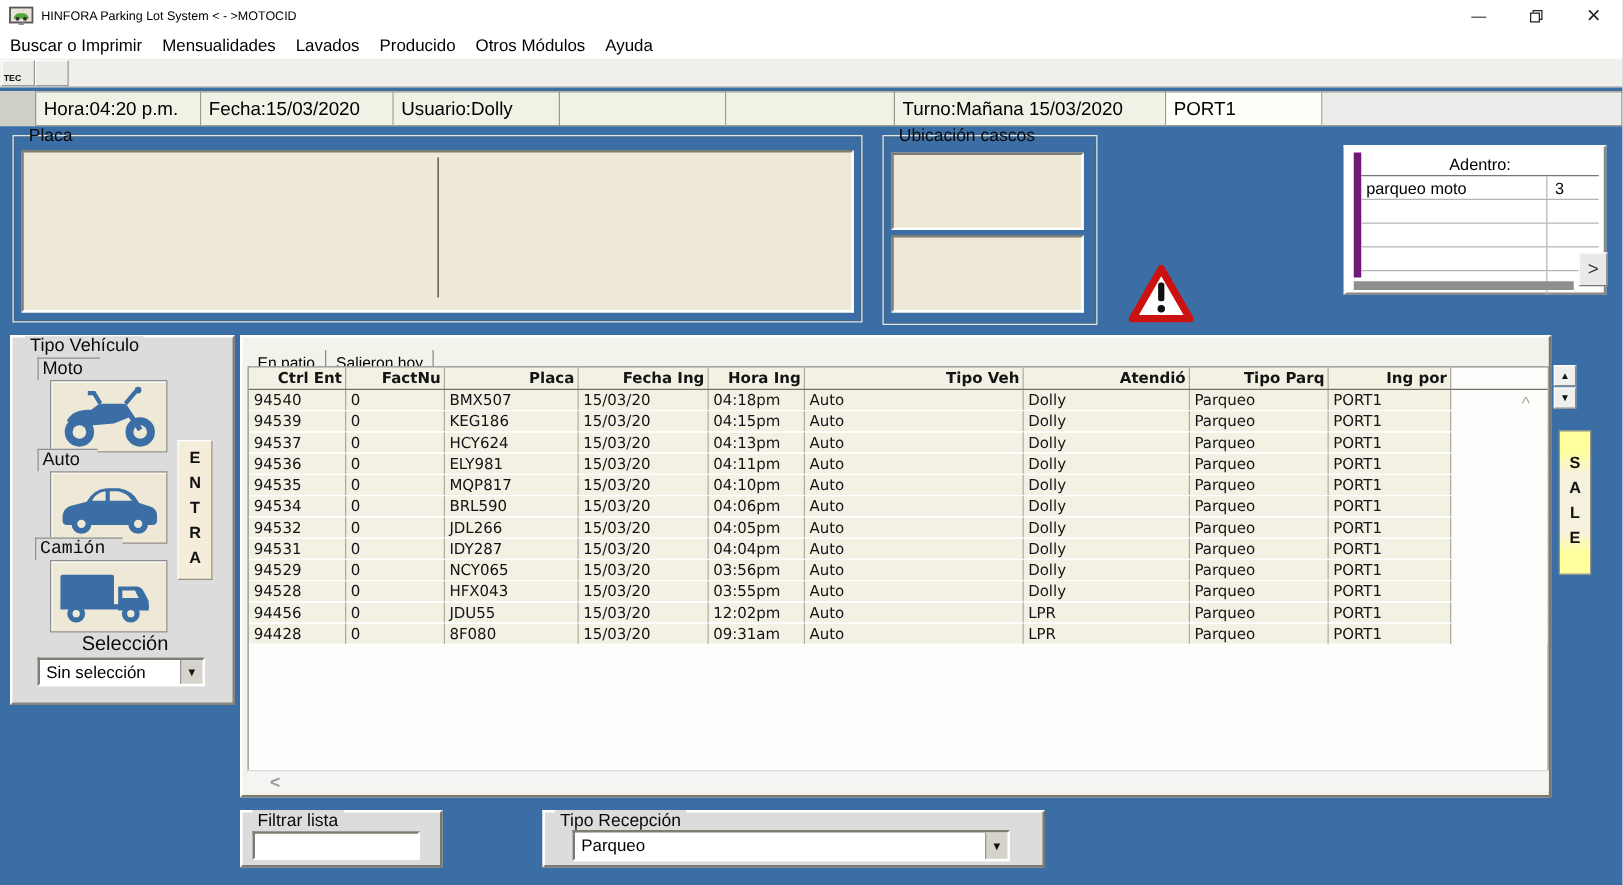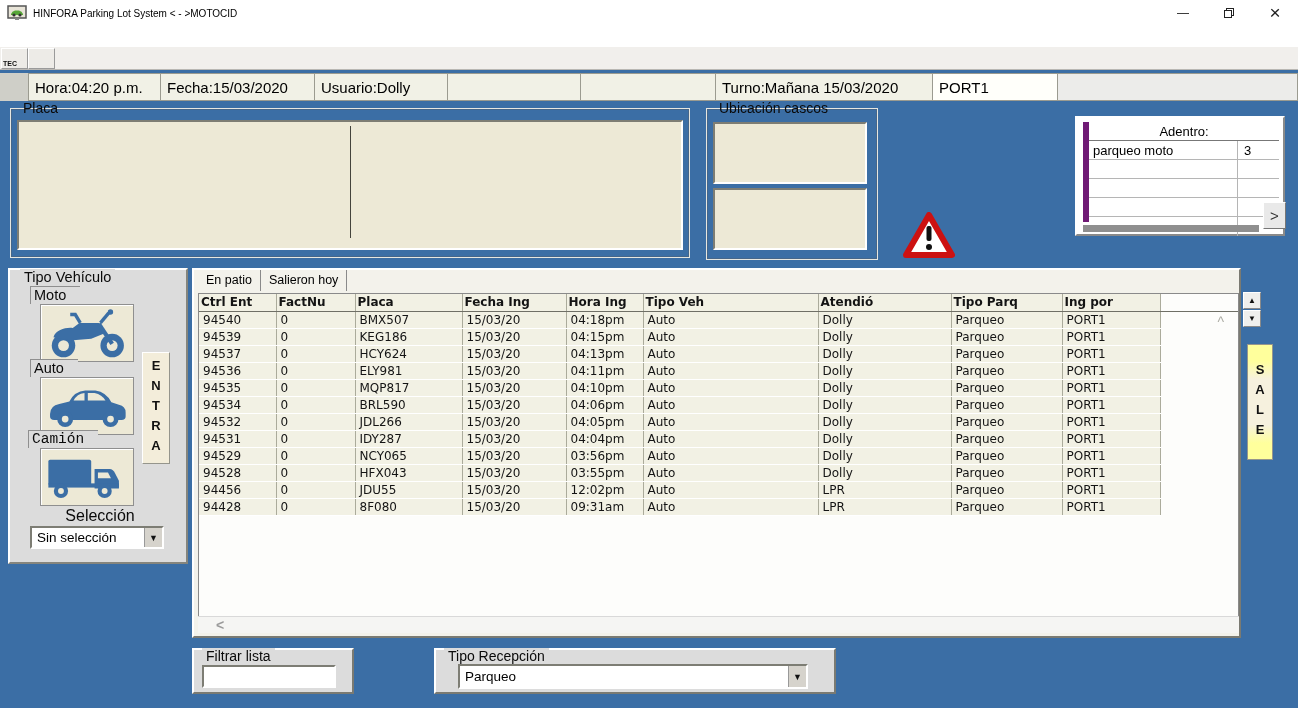--- a/index.html
+++ b/index.html
@@ -67,26 +67,26 @@
   .combo{position:absolute; background:var(--field-bg); border:2px solid; border-color:#7d7d74 #fff #fff #7d7d74; display:flex; align-items:center; font-size:13.5px;}
   .combo .combo-text{flex:1; padding-left:5px; white-space:nowrap; overflow:hidden;}
   .combo .combo-arrow{width:18px; align-self:stretch; background:#D6D3CC; border-left:1px solid #999; display:flex; align-items:center; justify-content:center; font-size:9px; color:#111;}
 
   .vertical-btn{position:absolute; writing-mode:vertical-rl; text-orientation:upright; letter-spacing:5px; font-weight:bold; font-size:13px; color:#111; display:flex; align-items:center; justify-content:center; cursor:pointer;}
   .entra-btn{left:142px; top:352px; width:28px; height:112px; background:#F3EDDA; border:1px solid #95958c; border-top-color:#fff; border-left-color:#fff;}
   .sale-btn{left:1247px; top:344px; width:26px; height:116px; background:linear-gradient(180deg, var(--yellow-strong) 0 14%, #F6F1DE 30% 70%, var(--yellow-strong) 86% 100%); border:1px solid #95958c;}
 
   
   .table-panel{position:absolute; left:192px; top:268px; width:1049px; height:370px; background:#F3F2EB; border-top:2px solid #fff; border-left:2px solid #fff; border-right:2px solid #7a7a72; border-bottom:2px solid #7a7a72;}
-  .tabstrip{position:absolute; left:4px; top:0; height:21px; display:flex; font-size:12.5px; color:#000;}
+  .tabstrip{position:absolute; left:4px; top:10px; height:21px; display:flex; font-size:12.5px; color:#000;}
   .tab{padding:3px 8px 0 8px; border-right:1px solid #8a8a8a; white-space:nowrap;}
   .tab.active{font-weight:normal;}
   .grid-wrap{position:absolute; left:4px; top:23px; width:1041px; height:325px; background:#FDFDFB; border:1px solid #8a8a8a; overflow:hidden;}
   table.grid{border-collapse:collapse; table-layout:fixed; width:1041px; font-family:"DejaVu Sans",sans-serif; font-size:12px; color:#141414;}
-  table.grid th{height:17px; background:var(--row-cream); font-weight:bold; font-size:12px; text-align:left; border-right:1px solid #ABAB9B; border-bottom:1px solid #6f6f66; padding:0 2px; white-space:nowrap; overflow:hidden;}
+  table.grid th{height:17px; background:var(--row-cream); font-weight:bold; font-size:12px; text-align:right; border-right:1px solid #ABAB9B; border-bottom:1px solid #6f6f66; padding:0 2px; white-space:nowrap; overflow:hidden;}
   table.grid td{height:17px; background:var(--row-cream); border-right:1px solid #ABAB9B; border-bottom:1px solid #fff; padding:0 0 0 4px; white-space:nowrap; overflow:hidden;}
   table.grid th:last-child, table.grid td:last-child{border-right:none; background:#FDFDFB;}
   table.grid td:last-child{background:#FDFDFB; border-bottom:none;}
   .grid-caret{position:absolute; right:14px; top:20px; font-size:14px; color:#ABABA3;}
   .hscroll{position:absolute; left:4px; bottom:3px; width:1041px; height:17px; background:#F5F5F3; border-top:1px solid #d9d9d9; display:flex; align-items:center;}
   .hscroll .left-chevron{margin-left:18px; color:#9a9a9a; font-size:14px; font-weight:bold;}
   .vscroll-btn{position:absolute; width:18px; height:17px; background:#EFEFED; border:1px solid #8a8a8a; border-top-color:#fff; border-left-color:#fff; display:flex; align-items:center; justify-content:center; font-size:8px; color:#111;}
 
   
   .bottom-group{position:absolute; background:var(--panel-gray); border-top:2px solid #fff; border-left:2px solid #fff; border-right:2px solid #7a7a72; border-bottom:2px solid #7a7a72;}
@@ -116,20 +116,28 @@
             <span class="sq1"></span>
             <span class="sq2"></span>
           </span>
       </div>
       <div class="win-btn">
           <span style="font-size:19px;">×</span>
         </div>
     </div>
   </div>
 
+  <div class="menubar">
+    <span class="menu-item">Buscar o Imprimir</span>
+    <span class="menu-item">Mensualidades</span>
+    <span class="menu-item">Lavados</span>
+    <span class="menu-item">Producido</span>
+    <span class="menu-item">Otros Módulos</span>
+    <span class="menu-item">Ayuda</span>
+  </div>
 
   <div class="toolbar">
     <div class="tool-btn" style="left:1px;">
         <span>TEC</span>
       </div>
     <div class="tool-btn" style="left:28px;"></div>
   </div>
   <div class="blue-strip"></div>
 
   <div class="statusbar">

